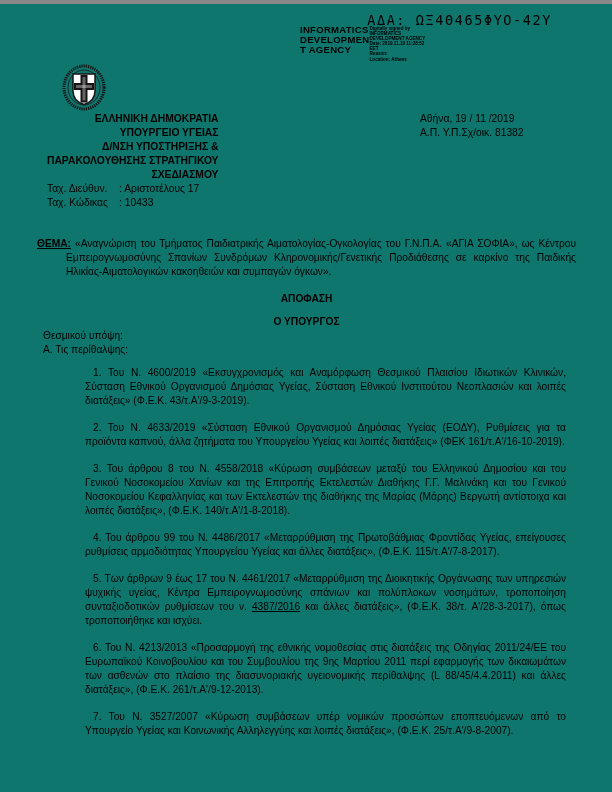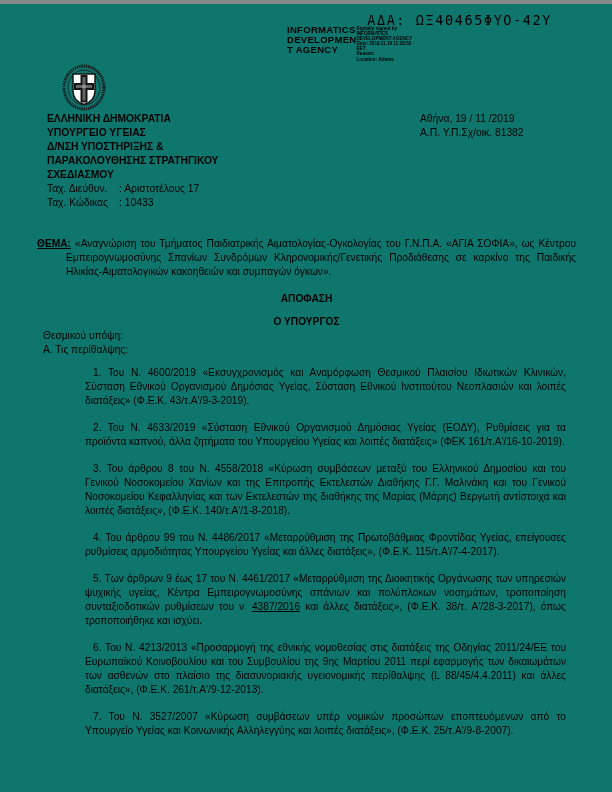--- a/index.html
+++ b/index.html
@@ -12,28 +12,28 @@
     overflow:hidden;
     margin:4px auto;
   }
   
   .ada{
     position:absolute;top:8px;right:60px;
     font-size:13.5px;letter-spacing:1.6px;
     font-family:"DejaVu Sans Mono","Liberation Mono",monospace;
   }
   
-  .stamp{position:absolute;top:21px;left:287px;display:flex;}
+  .stamp{position:absolute;top:21px;left:300px;display:flex;}
   .stamp-big{font-size:9.5px;font-weight:bold;line-height:10px;letter-spacing:.3px;}
   .stamp-tiny{font-size:4.6px;line-height:5.1px;font-weight:bold;padding-top:1px;}
   
   .emblem{position:absolute;top:60px;left:62px;}
   
   .header-left{position:absolute;top:108px;left:47px;font-size:10.3px;line-height:14px;}
-  .hl-bold{font-weight:bold;}
+  .hl-bold{font-weight:bold;text-align:right;}
   .contact-row{display:flex;}
   .contact-row .lbl{width:72px;flex:0 0 72px;}
   .header-right{position:absolute;top:108px;left:420px;font-size:10.3px;line-height:14px;}
   
   .doc-body{
     position:absolute;top:233px;left:37px;width:539px;
     font-size:10.2px;line-height:14px;
   }
   .subject{
     text-align:justify;
@@ -115,20 +115,20 @@
     <p class="subject"><span class="subject-label">ΘΕΜΑ:</span><span>«Αναγνώριση του Τμήματος Παιδιατρικής Αιματολογίας-Ογκολογίας του Γ.Ν.Π.Α. «ΑΓΙΑ ΣΟΦΙΑ», ως Κέντρου Εμπειρογνωμοσύνης Σπανίων Συνδρόμων Κληρονομικής/Γενετικής Προδιάθεσης σε καρκίνο της Παιδικής Ηλικίας-Αιματολογικών κακοηθειών και συμπαγών όγκων».</span></p>
 
     <div class="decision-title">ΑΠΟΦΑΣΗ</div>
     <div class="minister">Ο ΥΠΟΥΡΓΟΣ</div>
     <div class="having">Θεσμικού υπόψη:</div>
     <div class="section-a">Α. Τις περίθαλψης:</div>
 
     <p class="item first">1. Του Ν. 4600/2019 «Εκσυγχρονισμός και Αναμόρφωση Θεσμικού Πλαισίου Ιδιωτικών Κλινικών, Σύσταση Εθνικού Οργανισμού Δημόσιας Υγείας, Σύσταση Εθνικού Ινστιτούτου Νεοπλασιών και λοιπές διατάξεις» (Φ.Ε.Κ. 43/τ.Α'/9-3-2019).</p>
     <p class="item">2. Του Ν. 4633/2019 «Σύσταση Εθνικού Οργανισμού Δημόσιας Υγείας (ΕΟΔΥ), Ρυθμίσεις για τα προϊόντα καπνού, άλλα ζητήματα του Υπουργείου Υγείας και λοιπές διατάξεις» (ΦΕΚ 161/τ.Α'/16-10-2019).</p>
     <p class="item">3. Του άρθρου 8 του Ν. 4558/2018 «Κύρωση συμβάσεων μεταξύ του Ελληνικού Δημοσίου και του Γενικού Νοσοκομείου Χανίων και της Επιτροπής Εκτελεστών Διαθήκης Γ.Γ. Μαλινάκη και του Γενικού Νοσοκομείου Κεφαλληνίας και των Εκτελεστών της διαθήκης της Μαρίας (Μάρης) Βεργωτή αντίστοιχα και λοιπές διατάξεις», (Φ.Ε.Κ. 140/τ.Α'/1-8-2018).</p>
-    <p class="item">4. Του άρθρου 99 του Ν. 4486/2017 «Μεταρρύθμιση της Πρωτοβάθμιας Φροντίδας Υγείας, επείγουσες ρυθμίσεις αρμοδιότητας Υπουργείου Υγείας και άλλες διατάξεις», (Φ.Ε.Κ. 115/τ.Α'/7-4-2017).</p>
+    <p class="item">4. Του άρθρου 99 του Ν. 4486/2017 «Μεταρρύθμιση της Πρωτοβάθμιας Φροντίδας Υγείας, επείγουσες ρυθμίσεις αρμοδιότητας Υπουργείου Υγείας και άλλες διατάξεις», (Φ.Ε.Κ. 115/τ.Α'/7-8-2017).</p>
     <p class="item"><span>5. Των άρθρων 9 έως 17 του Ν. 4461/2017 «Μεταρρύθμιση της Διοικητικής Οργάνωσης των υπηρεσιών ψυχικής υγείας, Κέντρα Εμπειρογνωμοσύνης σπάνιων και πολύπλοκων νοσημάτων, τροποποίηση συνταξιοδοτικών ρυθμίσεων του ν. </span><span class="law-link">4387/2016</span><span> και άλλες διατάξεις», (Φ.Ε.Κ. 38/τ. Α'/28-3-2017), όπως τροποποιήθηκε και ισχύει.</span></p>
     <p class="item">6. Του Ν. 4213/2013 «Προσαρμογή της εθνικής νομοθεσίας στις διατάξεις της Οδηγίας 2011/24/ΕΕ του Ευρωπαϊκού Κοινοβουλίου και του Συμβουλίου της 9ης Μαρτίου 2011 περί εφαρμογής των δικαιωμάτων των ασθενών στο πλαίσιο της διασυνοριακής υγειονομικής περίθαλψης (L 88/45/4.4.2011) και άλλες διατάξεις», (Φ.Ε.Κ. 261/τ.Α'/9-12-2013).</p>
     <p class="item">7. Του Ν. 3527/2007 «Κύρωση συμβάσεων υπέρ νομικών προσώπων εποπτευόμενων από το Υπουργείο Υγείας και Κοινωνικής Αλληλεγγύης και λοιπές διατάξεις», (Φ.Ε.Κ. 25/τ.Α'/9-8-2007).</p>
 
   </div>
 
 </div>
 
 </body></html>

